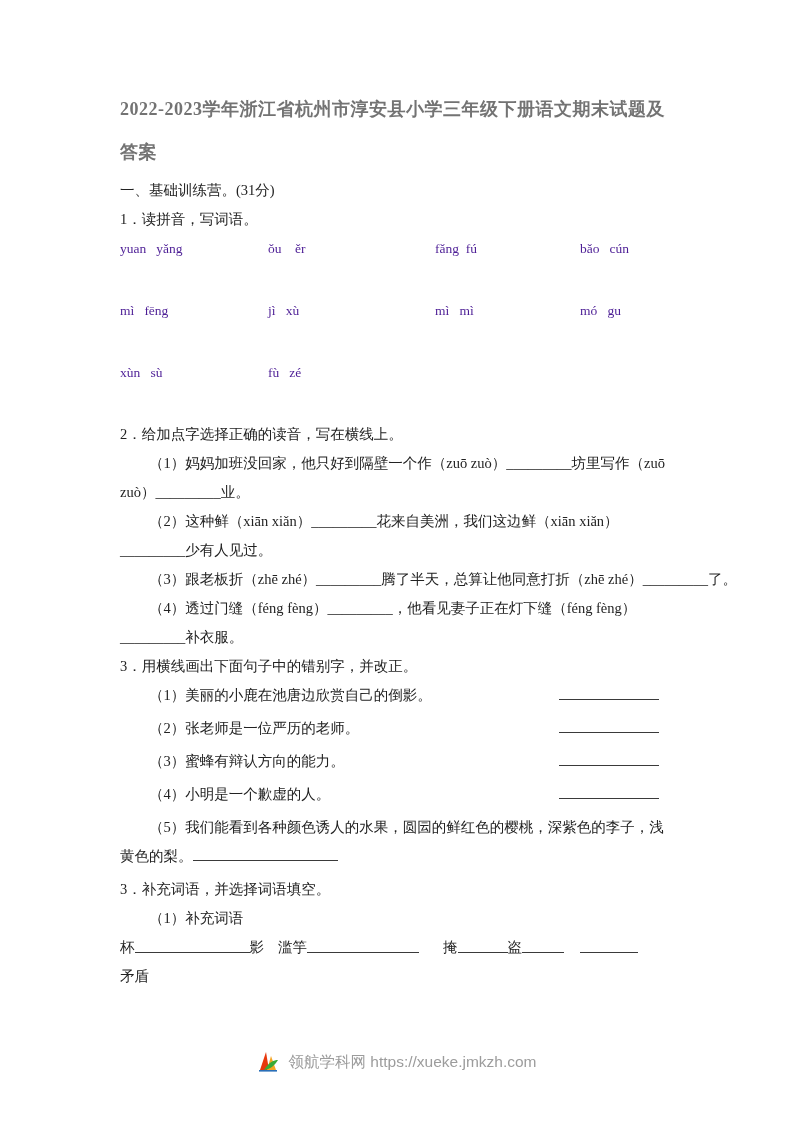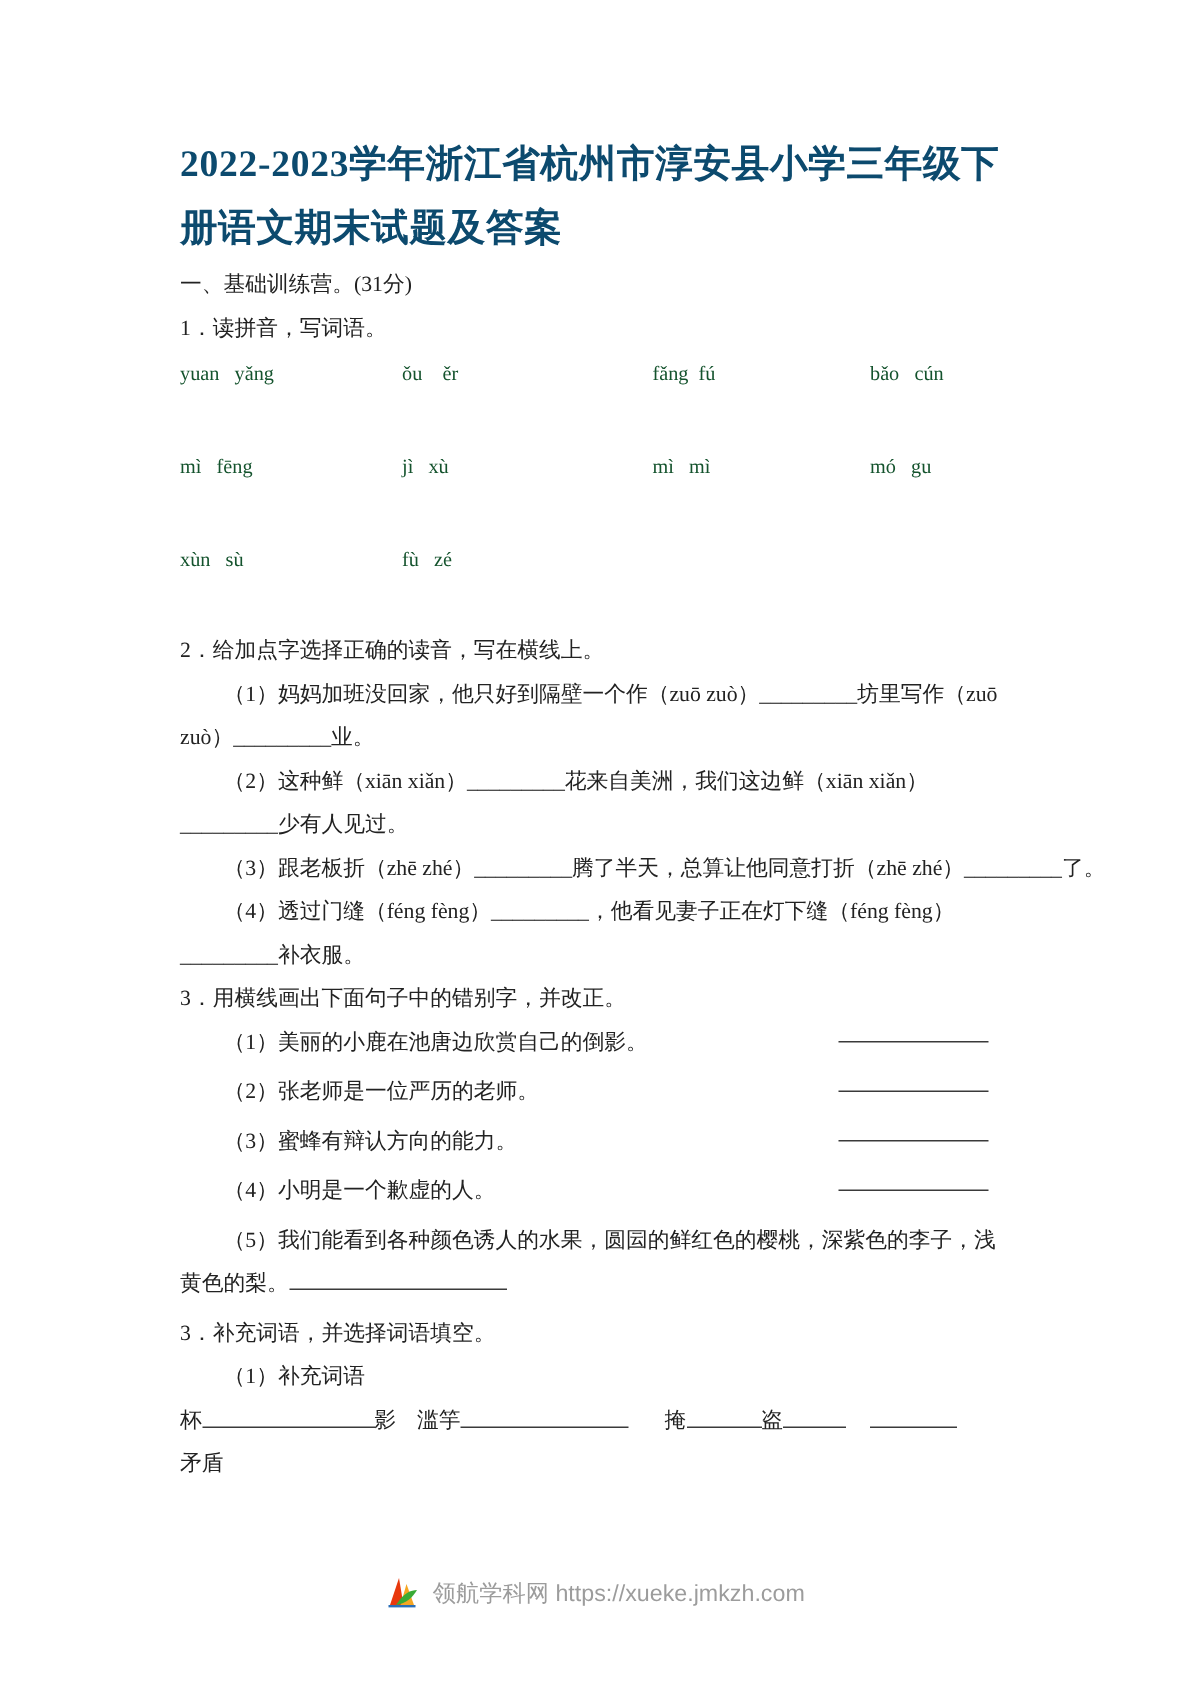--- a/index.html
+++ b/index.html
@@ -6,50 +6,50 @@
   html,body { background:#ffffff; }
   body {
     width:793px; height:1122px;
     position:relative; overflow:hidden;
     font-family:"Liberation Serif","DejaVu Serif",serif;
     color:#222222;
   }
   .page { padding:88px 118px 0 120px; }
 
   .title {
-    font-size:25px; font-weight:bold; line-height:43px;
-    color:#0c4a6e; letter-spacing:0.5px;
+    font-size:18px; font-weight:bold; line-height:43px;
+    color:#737373; letter-spacing:0.5px;
   }
   .body-line { font-size:14.5px; line-height:29px; }
   .indent { text-indent:2em; }
   .nowrap { white-space:nowrap; }
 
   .section-head { margin-top:2px; }
 
   .py-row {
     display:grid;
     grid-template-columns:148px 167px 145px auto;
     font-size:13.5px; line-height:29px;
-    margin-bottom:33px; color:#14532d;
+    margin-bottom:33px; color:#4c1d95;
   }
   .py { white-space:pre; }
   .q1 { margin-bottom:16px; }
   .q1 .py-row:last-child { margin-bottom:33px; }
 
   .blank {
     display:inline-block;
     height:14px;
     border-bottom:1.2px solid #3a3a3a;
     vertical-align:baseline;
   }
   .gap { display:inline-block; height:1px; }
 
   .q3-label { margin-bottom:0; }
   .q3-row {
-    display:flex; justify-content:space-between; align-items:flex-start;
+    display:flex; justify-content:space-between; align-items:center;
     padding-left:2em;
     font-size:14.5px; line-height:29px;
     margin-bottom:4px;
   }
   .q3-row .blank { width:100px; margin-right:16px; margin-bottom:6px; flex:none; }
   .q3-last { margin-bottom:4px; }
 
   .q4-line .blank { margin-bottom:-1px; }
 
   .footer {

